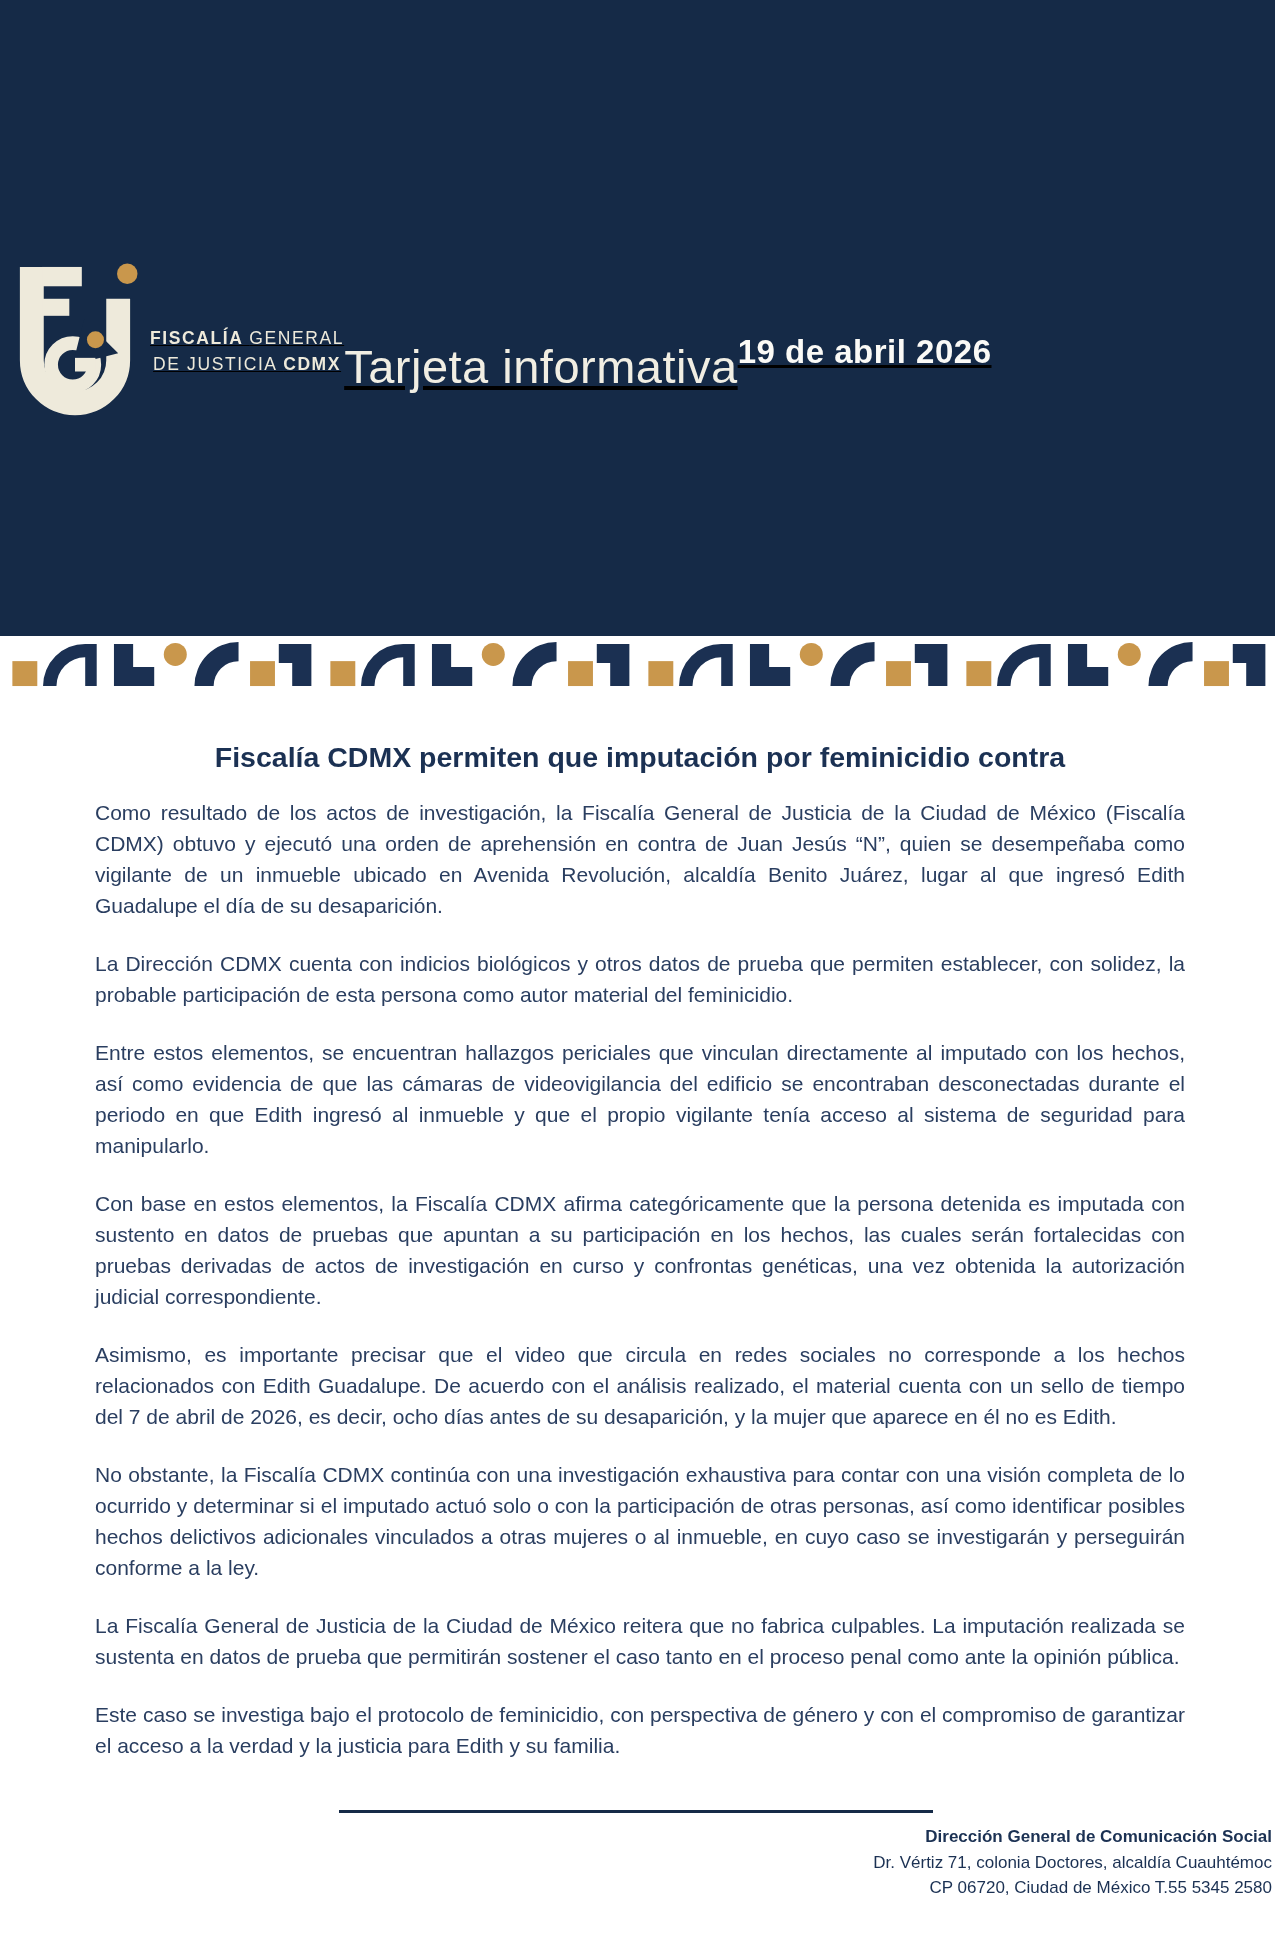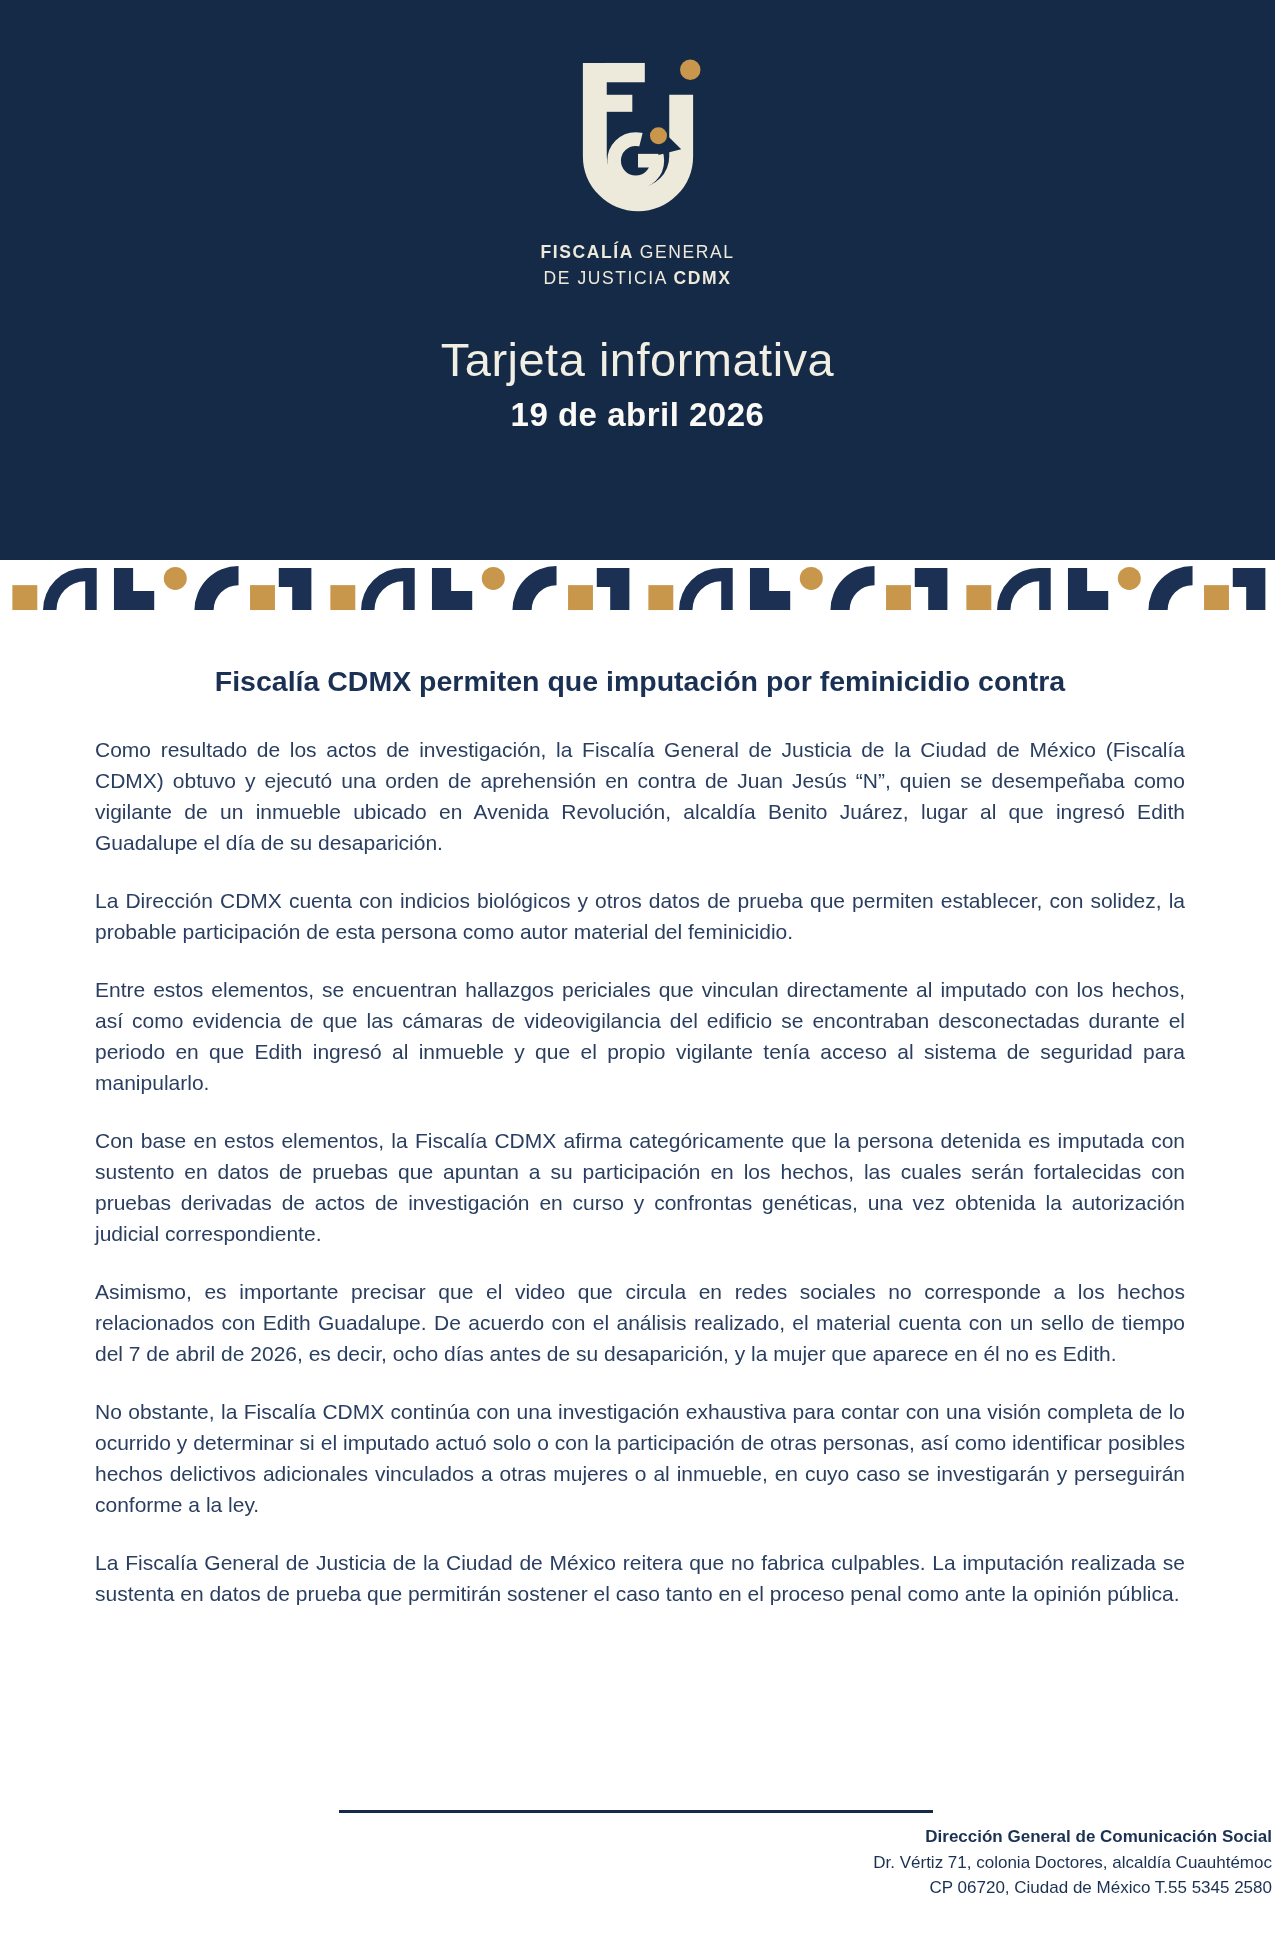--- a/index.html
+++ b/index.html
@@ -16,23 +16,24 @@
   }
   *{margin:0;padding:0;box-sizing:border-box;}
   html,body{background:#fff;}
   body{font-family:"Liberation Sans", sans-serif;}
   .page{
     width:1275px;height:1938px;overflow:hidden;background:var(--page-bg);
     margin:0 auto;position:relative;
   }
   
   .hero{
-    height:560px;background:var(--navy);
-    display:flex;flex-direction:column;align-items:center;
+    height:636px;background:var(--navy);
+    display:flex;flex-direction:row;align-items:center;
     padding-top:56px;
+    text-decoration:underline;
   }
   .logo{width:150px;height:173px;display:block;}
   .lg-cream{fill:var(--cream);}
   .lg-gold{fill:var(--gold);}
   .lg-stroke{fill:none;stroke:var(--cream);stroke-width:21;}
   .lg-gstroke{fill:none;stroke:var(--cream);stroke-width:12;}
   .lg-mask{fill:var(--navy);}
   .wordmark{
     margin-top:10px;color:var(--cream);
     font-size:17.5px;letter-spacing:1.6px;line-height:1.5;
@@ -61,21 +62,21 @@
     margin-top:50px;text-align:center;
     color:var(--headline-navy);font-size:28.5px;font-weight:700;line-height:1.38;
   }
   .headline .hl{display:block;}
   .article p{
     margin-top:27px;
     color:var(--body-navy);
     font-size:21px;line-height:31px;
     text-align:justify;text-justify:inter-word;
   }
-  .article p:first-of-type{margin-top:33px;}
+  .article p:first-of-type{margin-top:20px;}
   
   .doc-footer{
     position:absolute;left:0;right:3px;top:1810px;
     text-align:right;color:var(--footer-navy);
   }
   .rule{
     width:594px;margin:0 auto;border-top:3px solid var(--navy);
   }
   .f-line{font-size:17px;line-height:1.5;}
   .f-bold{margin-top:11px;font-weight:700;}
@@ -156,20 +157,21 @@
     <h2 class="headline">
       <span class="hl">Fiscalía CDMX permiten que imputación por feminicidio contra</span>
     </h2>
     <p>Como resultado de los actos de investigación, la Fiscalía General de Justicia de la Ciudad de México (Fiscalía CDMX) obtuvo y ejecutó una orden de aprehensión en contra de Juan Jesús “N”, quien se desempeñaba como vigilante de un inmueble ubicado en Avenida Revolución, alcaldía Benito Juárez, lugar al que ingresó Edith Guadalupe el día de su desaparición.</p>
     <p>La Dirección CDMX cuenta con indicios biológicos y otros datos de prueba que permiten establecer, con solidez, la probable participación de esta persona como autor material del feminicidio.</p>
     <p>Entre estos elementos, se encuentran hallazgos periciales que vinculan directamente al imputado con los hechos, así como evidencia de que las cámaras de videovigilancia del edificio se encontraban desconectadas durante el periodo en que Edith ingresó al inmueble y que el propio vigilante tenía acceso al sistema de seguridad para manipularlo.</p>
     <p>Con base en estos elementos, la Fiscalía CDMX afirma categóricamente que la persona detenida es imputada con sustento en datos de pruebas que apuntan a su participación en los hechos, las cuales serán fortalecidas con pruebas derivadas de actos de investigación en curso y confrontas genéticas, una vez obtenida la autorización judicial correspondiente.</p>
     <p>Asimismo, es importante precisar que el video que circula en redes sociales no corresponde a los hechos relacionados con Edith Guadalupe. De acuerdo con el análisis realizado, el material cuenta con un sello de tiempo del 7 de abril de 2026, es decir, ocho días antes de su desaparición, y la mujer que aparece en él no es Edith.</p>
     <p>No obstante, la Fiscalía CDMX continúa con una investigación exhaustiva para contar con una visión completa de lo ocurrido y determinar si el imputado actuó solo o con la participación de otras personas, así como identificar posibles hechos delictivos adicionales vinculados a otras mujeres o al inmueble, en cuyo caso se investigarán y perseguirán conforme a la ley.</p>
     <p>La Fiscalía General de Justicia de la Ciudad de México reitera que no fabrica culpables. La imputación realizada se sustenta en datos de prueba que permitirán sostener el caso tanto en el proceso penal como ante la opinión pública.</p>
+    <p>Este caso se investiga bajo el protocolo de feminicidio, con perspectiva de género y con el compromiso de garantizar el acceso a la verdad y la justicia para Edith y su familia.</p>
   </main>
 
   <footer class="doc-footer">
     <div class="rule"></div>
     <div class="f-line f-bold">Dirección General de Comunicación Social</div>
     <div class="f-line">Dr. Vértiz 71, colonia Doctores, alcaldía Cuauhtémoc</div>
     <div class="f-line">CP 06720, Ciudad de México  T.55 5345 2580</div>
   </footer>
 
 </div>

